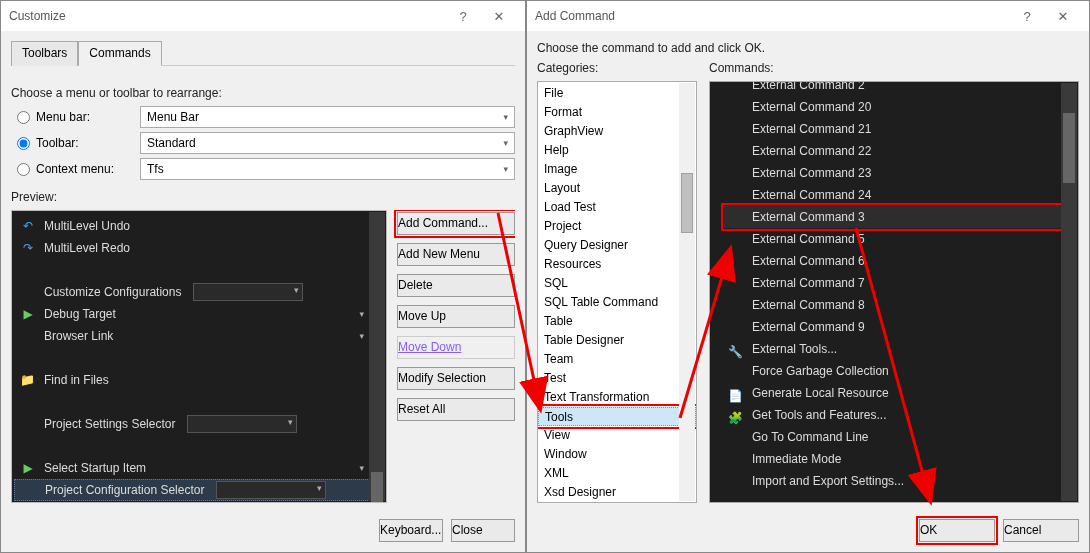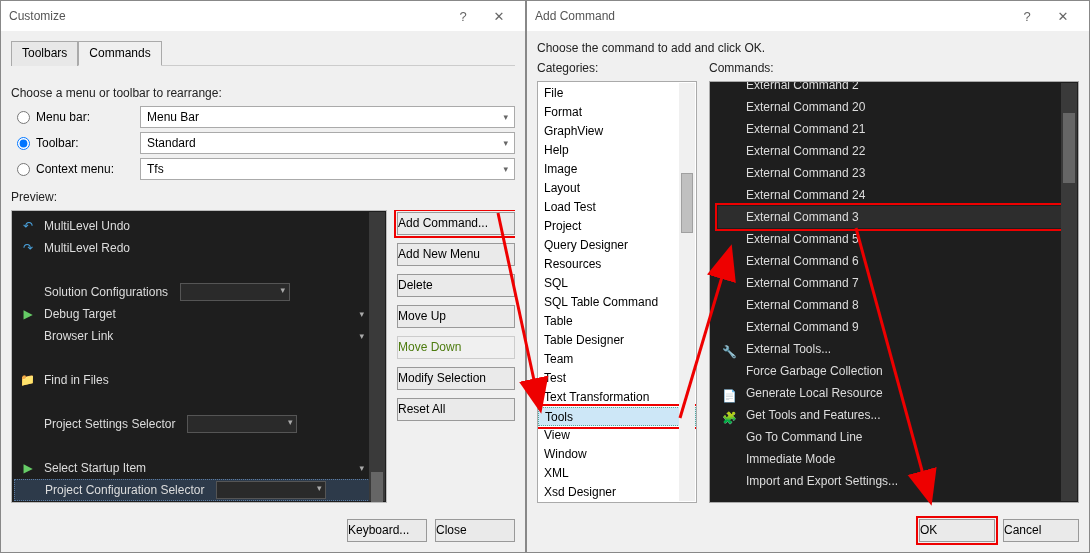--- a/index.html
+++ b/index.html
@@ -24,32 +24,32 @@
   .preview-area { flex: 1; display: flex; gap: 10px; overflow: hidden; }
   .darklist { flex: 1; background: #1e1e1e; border: 1px solid #bbb; color: #ddd; padding: 4px 2px; overflow: hidden; position: relative; }
   .darklist .scroll { position: absolute; top:1px; right:1px; bottom:1px; width:16px; background:#3a3a3a; }
   .darklist .thumb { position:absolute; top:2px; right:2px; width:12px; height:40px; background:#666; }
   .pitem { display: flex; align-items: center; height: 22px; padding-left: 6px; gap: 8px; }
   .pitem.sel { background: #2d3a4a; border: 1px dotted #5a7aa0; }
   .ico { width: 16px; display: inline-flex; justify-content: center; color: #6ab; }
   .pitem .chev2 { margin-left: auto; color: #aaa; padding-right: 20px; font-size: 9px; }
   .sidebtns { width: 118px; display: flex; flex-direction: column; gap: 8px; padding-top: 2px; }
   .btn { height: 23px; border: 1px solid #999; background: #eaeaea; line-height: 21px; cursor: default; }
-  .btn.disabled { color: #4d7c0f; background: #f0f0f0; border-color: #ccc; }
+  .btn.disabled { color: #8b5cf6; background: #f0f0f0; border-color: #ccc; text-decoration: underline; }
   .footer { display: flex; justify-content: flex-end; gap: 8px; padding: 10px; border-top: none; }
-  .footer .btn { width: 80px; }
+  .footer .btn { width: 64px; }
   
   .cols { display: flex; gap: 12px; flex: 1; overflow: hidden; }
   .col { display: flex; flex-direction: column; flex: 1; overflow: hidden; }
   .listbox { border: 1px solid #aaa; background: #fff; flex: 1; overflow: hidden; position: relative; padding: 2px 0; }
   .listbox .scroll { position: absolute; top:1px; right:1px; bottom:1px; width:16px; background:#f0f0f0; }
   .listbox .thumb { position:absolute; top:90px; right:2px; width:12px; height:60px; background:#c0c0c0; border:1px solid #a0a0a0; }
   .litem { height: 19px; line-height: 19px; padding: 0 6px; }
   .litem.sel { background: #cde7f7; border: 1px dotted #5a9; box-sizing: border-box; }
-  .cmdlist { border: 1px solid #aaa; background: #1e1e1e; color: #ddd; flex: 1; overflow: hidden; position: relative; padding: 2px 8px; }
+  .cmdlist { border: 1px solid #aaa; background: #1e1e1e; color: #ddd; flex: 1; overflow: hidden; position: relative; padding: 2px 14px; }
   .cmdlist .litemc { height: 22px; line-height: 22px; padding: 0 6px 0 28px; position: relative; }
   .cmdlist .litemc.sel { background: #2d2d2d; }
   .cmdlist .cico { position:absolute; left:4px; top:3px; width:16px; height:16px; }
   .cmdlist .scroll { position: absolute; top:1px; right:1px; bottom:1px; width:16px; background:#3a3a3a; }
   .cmdlist .thumb { position:absolute; top:30px; right:2px; width:12px; height:70px; background:#666; }
   .redbox { outline: 2px solid #e00; outline-offset: 1px; }
   
   .arrow-svg { position: absolute; pointer-events: none; }
   .small-select { display:inline-block; width:110px; height:18px; background:#2a2a2a; border:1px solid #555; margin-left:4px; position:relative; }
   .small-select::after { content:"▾"; position:absolute; right:4px; color:#aaa; font-size:9px; top:1px; }
@@ -107,21 +107,21 @@
             <div class="pitem">
               <span class="ico" style="color: rgb(74, 163, 223);">↷</span>
               <span>MultiLevel Redo</span>
             </div>
             <div class="pitem">
               <span class="ico" style="color: rgb(136, 136, 136);"></span>
               <span></span>
             </div>
             <div class="pitem">
               <span class="ico" style="color: rgb(136, 136, 136);"></span>
-              <span>Solution Configurations</span>
+              <span>Customize Configurations</span>
               <span class="small-select"></span>
             </div>
             <div class="pitem">
               <span class="ico" style="color: rgb(102, 204, 102);">▶</span>
               <span>Debug Target</span>
               <span class="chev2">▾</span>
             </div>
             <div class="pitem">
               <span class="ico" style="color: rgb(136, 136, 136);"></span>
               <span>Browser Link</span>

